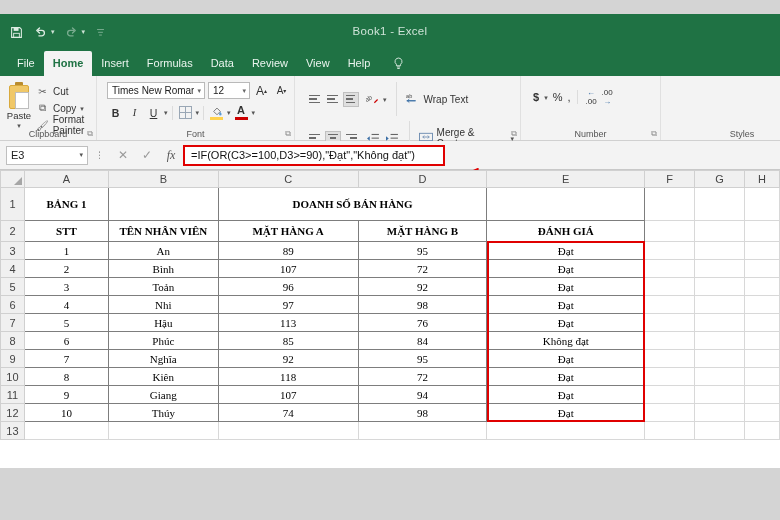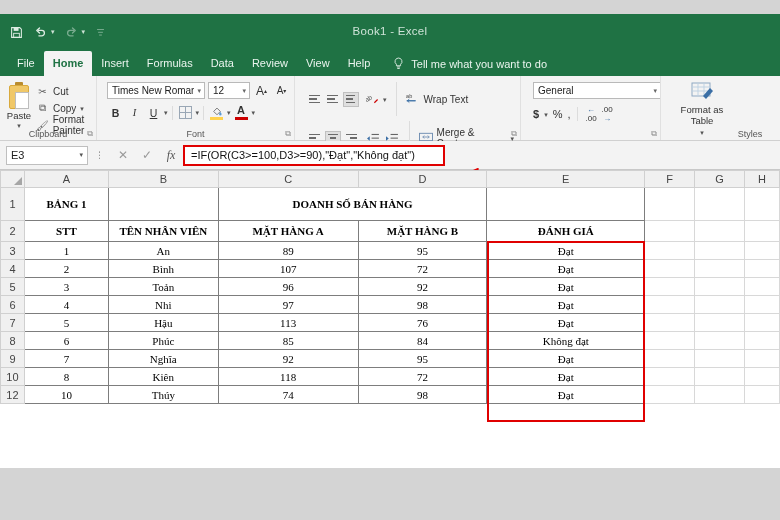--- a/index.html
+++ b/index.html
@@ -231,21 +231,20 @@
     <div class="tab">View</div>
     <div class="tab">Help</div>
     <div class="tellme">
       <span class="bulb">
         <svg width="11" height="13" viewBox="0 0 12 15">
             <path d="M6 1.2a4 4 0 0 0-2.4 7.2v1.7h4.8V8.4A4 4 0 0 0 6 1.2z" fill="none" stroke="#eaf4ee" stroke-width="1"></path>
             <rect x="4.2" y="11" width="3.6" height="1" fill="#eaf4ee"></rect>
             <rect x="4.6" y="12.7" width="2.8" height="1" fill="#eaf4ee"></rect>
           </svg>
       </span>
-      <span>Tell me what you want to do</span>
     </div>
   </div>
 
   <div class="ribbon">
 
     <div class="rgroup" style="width:96px">
       <div class="gbody">
         <div class="paste-btn">
           <div class="clip-icon">
             <div class="clip-top"></div>
@@ -403,52 +402,38 @@
             <span>Merge &amp; Center</span>
             <span class="mini-caret">▾</span>
           </div>
         </div>
       </div>
       <div class="gdialog">⧉</div>
     </div>
 
     <div class="rgroup" style="width:140px">
       <div class="gbody" style="flex-direction:column; align-items:flex-start; padding-left:6px;">
-        <div class="combo numcombo">
-          <span class="cv">General</span>
-          <span class="cc">▾</span>
-        </div>
         <div class="num-row2">
           <span class="bold">$</span>
           <span class="mini-caret">▾</span>
           <span>%</span>
           <span>,</span>
           <span class="sep-v"></span>
           <span class="dec-ic"><span style="color:#3a6ea5">←</span><br><span>.00</span></span>
           <span class="dec-ic"><span>.00</span><br><span style="color:#3a6ea5">→</span></span>
         </div>
       </div>
+      <div class="glabel">Number</div>
       <div class="gdialog">⧉</div>
     </div>
 
     <div class="rgroup" style="flex:1">
       <div class="gbody" style="padding-left:4px; gap:4px;">
-        <div class="stylebtn">
-          <span class="fmt-icon">
-            <svg width="24" height="20" viewBox="0 0 24 20">
-                <rect x="2" y="1" width="18" height="13" fill="none" stroke="#8fa9c4" stroke-width="1"></rect>
-                <path d="M2 5h18M2 9h18M8 1v13M14 1v13" stroke="#bcd0e2" stroke-width="0.9"></path>
-                <path d="M13 14 20 6l3 3-7 8z" fill="#3a6ea5"></path>
-              </svg>
-          </span>
-          <span>Format as Table</span>
-          <span class="mini-caret">▾</span>
-        </div>
       </div>
-      <div class="glabel" style="left:auto;right:8px;width:44px">Styles</div>
+      <div class="glabel" style="left:auto;right:16px;width:44px">Styles</div>
     </div>
   </div>
 
   <div class="fbar">
     <div class="namebox">
       <span>E3</span>
       <span class="cc">▾</span>
     </div>
     <span class="dots">⋮</span>
     <span class="fb-ic">✕</span>
@@ -598,30 +583,52 @@
         <td class="cell tb bd ctr data-cell">8</td>
         <td class="cell tb bd ctr data-cell">Kiên</td>
         <td class="cell tb bd ctr data-cell">118</td>
         <td class="cell tb bd ctr data-cell">72</td>
         <td class="cell tb bd ctr red data-cell">Đạt</td>
         <td class="cell"></td>
         <td class="cell"></td>
         <td class="cell"></td>
       </tr>
       <tr style="height:18px">
+        <td class="rowhdr">11</td>
+        <td class="cell tb bd ctr data-cell">9</td>
+        <td class="cell tb bd ctr data-cell">Giang</td>
+        <td class="cell tb bd ctr data-cell">107</td>
+        <td class="cell tb bd ctr data-cell">94</td>
+        <td class="cell tb bd ctr red data-cell">Đạt</td>
+        <td class="cell"></td>
+        <td class="cell"></td>
+        <td class="cell"></td>
+      </tr>
+      <tr style="height:18px">
         <td class="rowhdr">12</td>
         <td class="cell tb bd ctr data-cell">10</td>
         <td class="cell tb bd ctr data-cell">Thúy</td>
         <td class="cell tb bd ctr data-cell">74</td>
         <td class="cell tb bd ctr data-cell">98</td>
         <td class="cell tb bd ctr red data-cell">Đạt</td>
         <td class="cell"></td>
         <td class="cell"></td>
         <td class="cell"></td>
       </tr>
+      <tr style="height:18px">
+        <td class="rowhdr">13</td>
+        <td class="cell"></td>
+        <td class="cell"></td>
+        <td class="cell"></td>
+        <td class="cell"></td>
+        <td class="cell"></td>
+        <td class="cell"></td>
+        <td class="cell"></td>
+        <td class="cell"></td>
+      </tr>
     </tbody>
       </table>
 
     <div class="sel-outline" style="left:487px; top:71px; width:158px; height:181px;"></div>
   </div>
 
   <div class="bottom-fill"></div>
 </div>
 
 </body></html>

